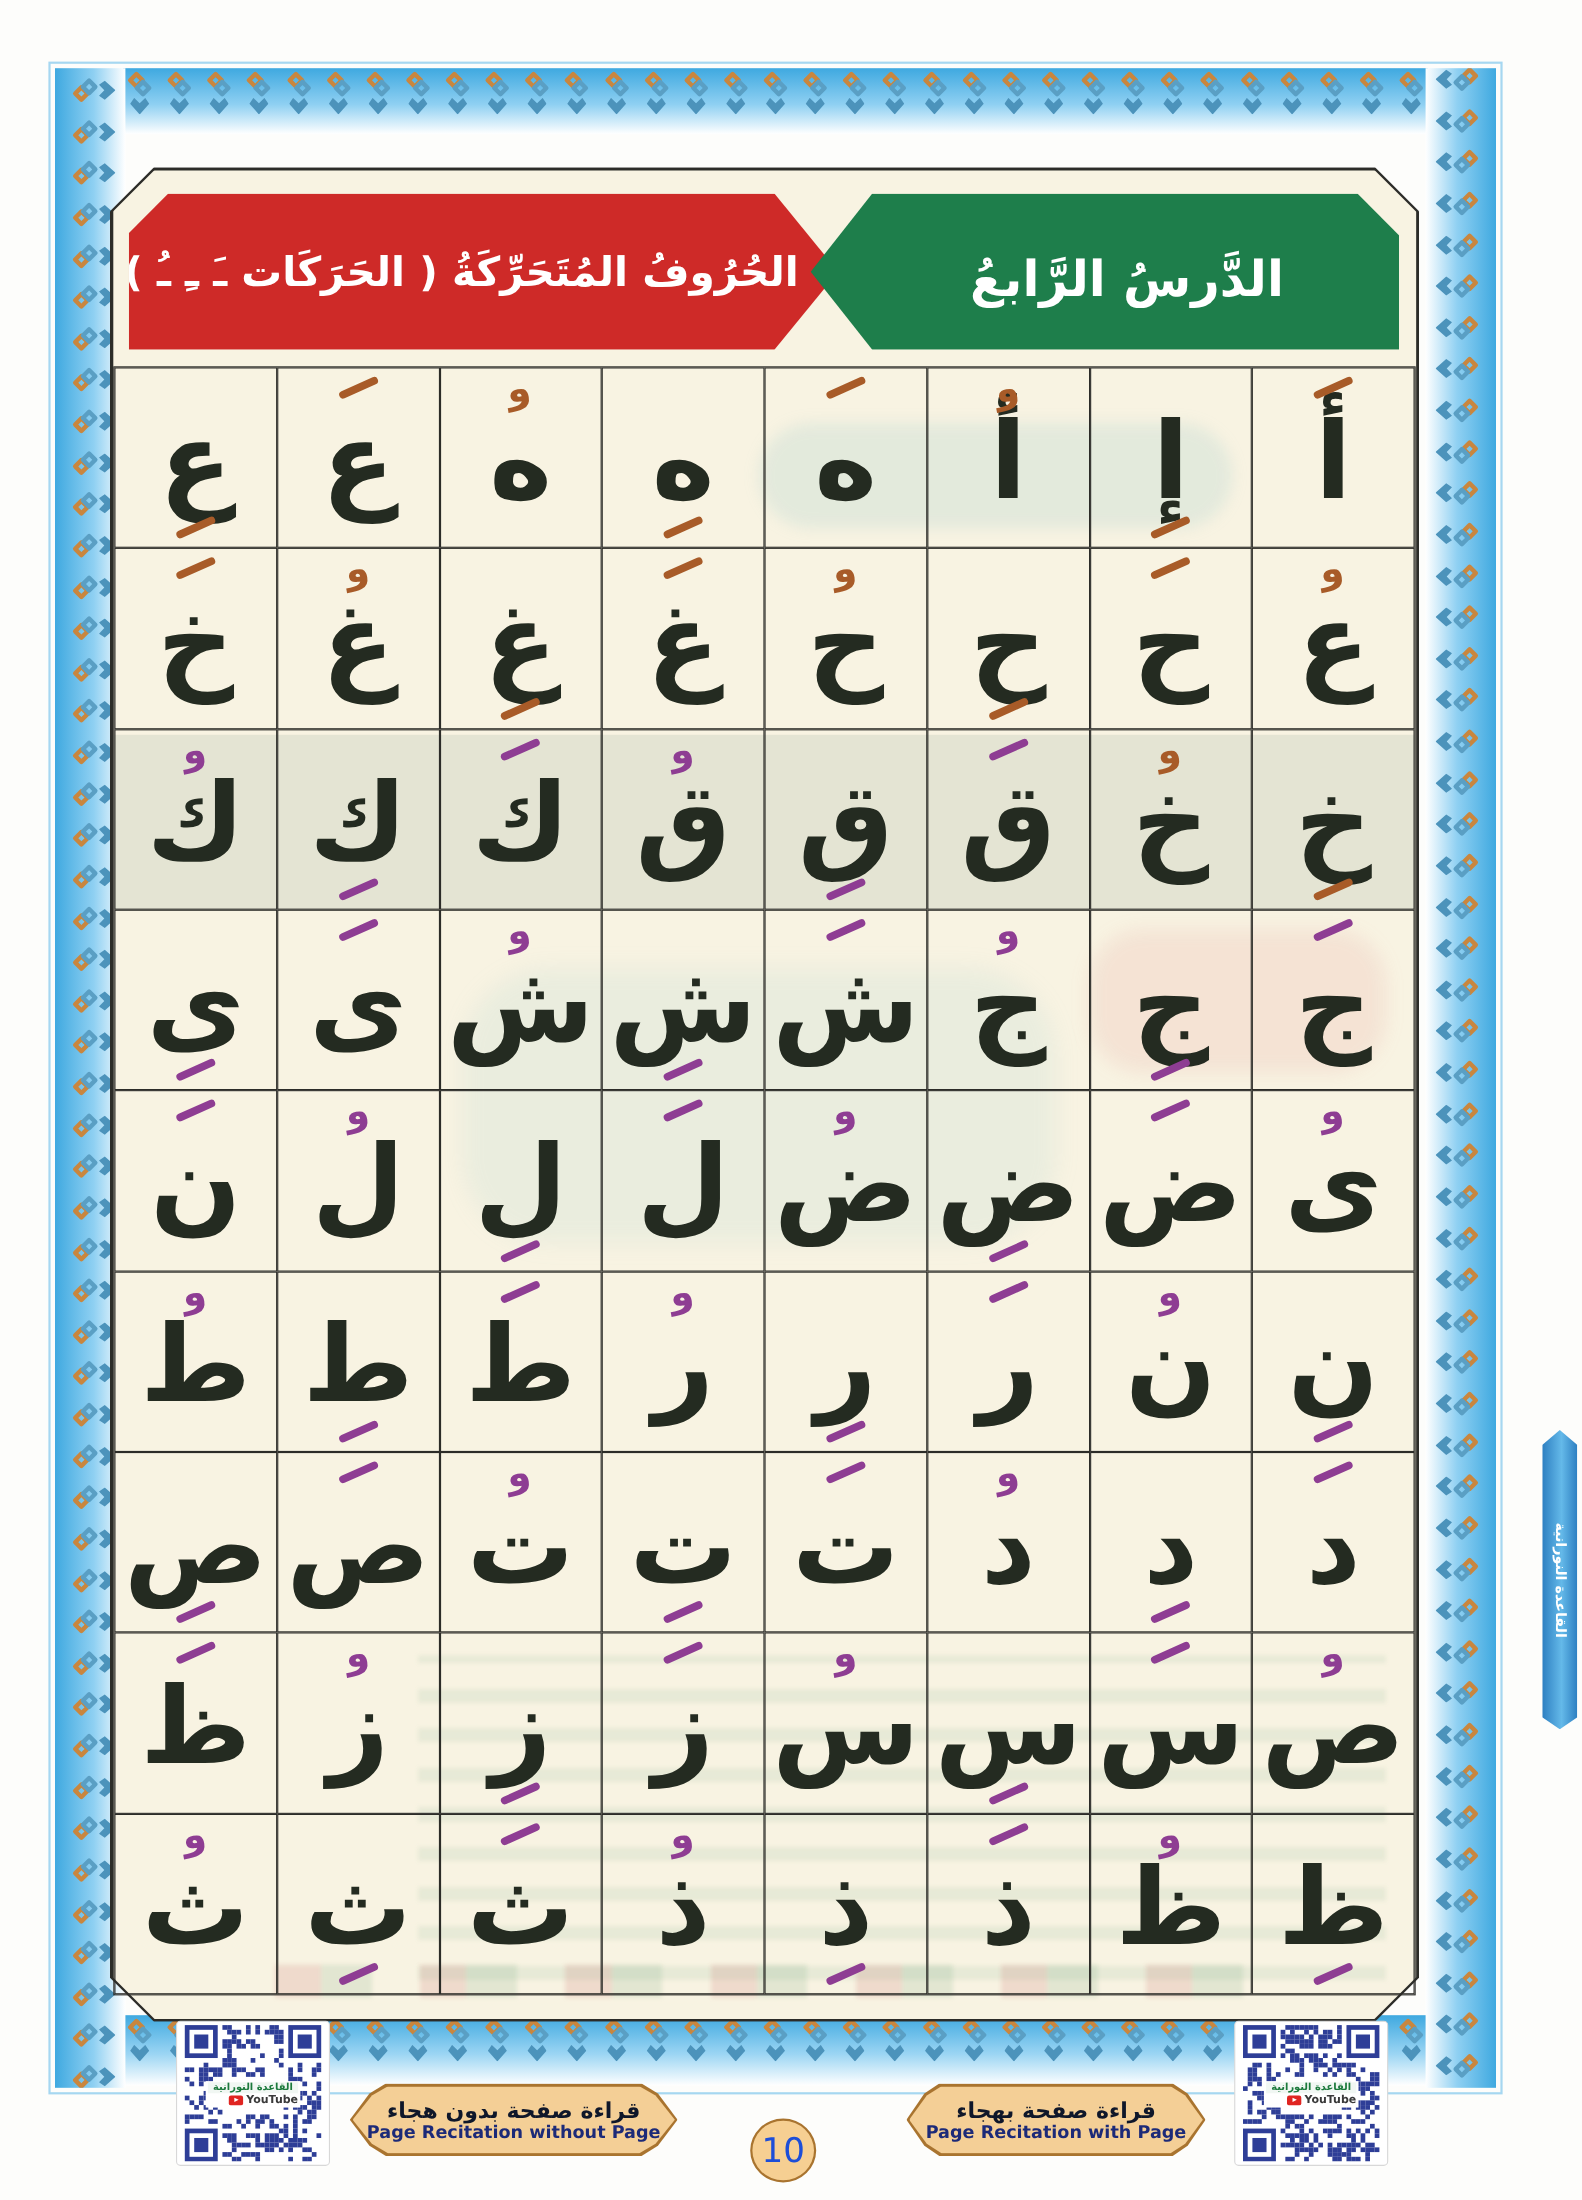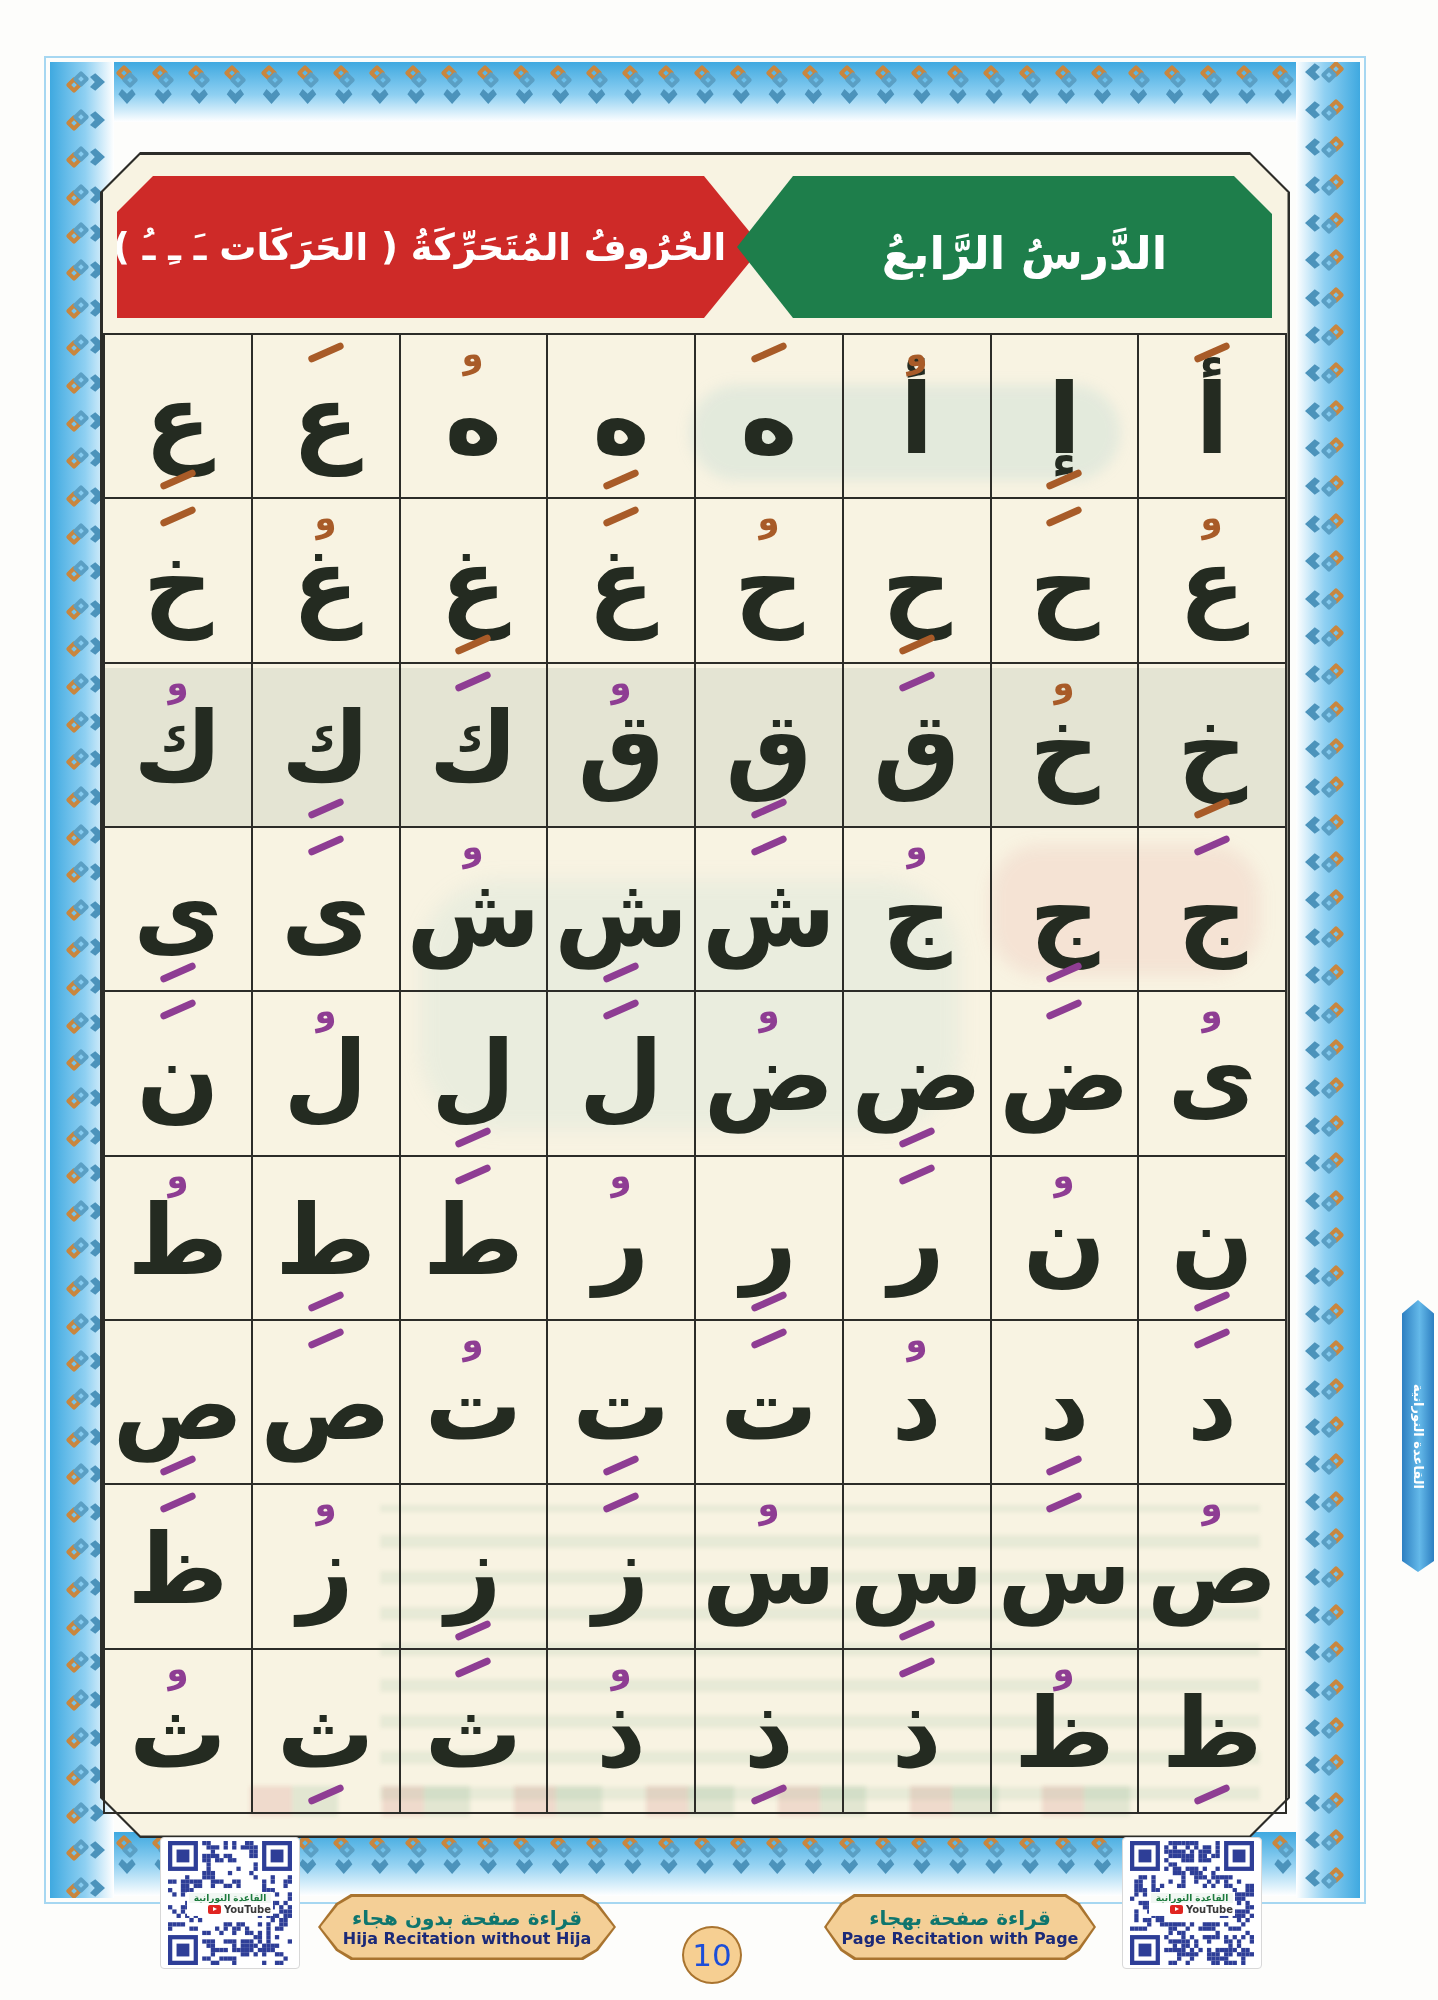--- a/index.html
+++ b/index.html
@@ -83,21 +83,21 @@
   .qr-yt span { font-size:10px; font-weight:bold; color:#3a3a3a; }
 
   .gold-banner { position:absolute; top:1894px; height:66px; }
   .gold-left { left:318px; width:298px; }
   .gold-right { left:824px; width:272px; }
   .gold-outer { position:absolute; inset:0; background:#a9742f;
     clip-path:polygon(0 50%, 6% 14%, 11% 0, 89% 0, 94% 14%, 100% 50%, 94% 86%, 89% 100%, 11% 100%, 6% 86%); }
   .gold-inner { position:absolute; inset:2.5px; background:#f4cf96;
     clip-path:polygon(0 50%, 6% 14%, 11% 0, 89% 0, 94% 14%, 100% 50%, 94% 86%, 89% 100%, 11% 100%, 6% 86%);
     display:flex; flex-direction:column; align-items:center; justify-content:center; }
-  .gold-ar { font-size:20px; font-weight:bold; color:#0f766e; line-height:1.15; }
+  .gold-ar { font-size:20px; font-weight:bold; color:#0f172a; line-height:1.15; }
   .gold-en { font-size:16px; font-weight:bold; color:#1c2a78; line-height:1.1; }
 
   .page-oval { position:absolute; left:682px; top:1926px; width:60px; height:58px; background:#f6cf92; border:2px solid #a9742f; border-radius:50%;
     display:flex; align-items:center; justify-content:center; }
   .page-oval span { font-size:31px; color:#1d4ed8; }
 </style>
 </head>
 <body>
 
 <div class="outer-hairline"></div>
@@ -1811,21 +1811,21 @@
         <span class="yt-play"></span>
         <span>YouTube</span>
       </span>
   </div>
 </div>
 
 <div class="gold-banner gold-left">
   <div class="gold-outer"></div>
   <div class="gold-inner">
     <div class="gold-ar">قراءة صفحة بدون هجاء</div>
-    <div class="gold-en">Hija Recitation without Hija</div>
+    <div class="gold-en">Page Recitation without Page</div>
   </div>
 </div>
 
 <div class="page-oval">
   <span>10</span>
 </div>
 
 <div class="gold-banner gold-right">
   <div class="gold-outer"></div>
   <div class="gold-inner">

